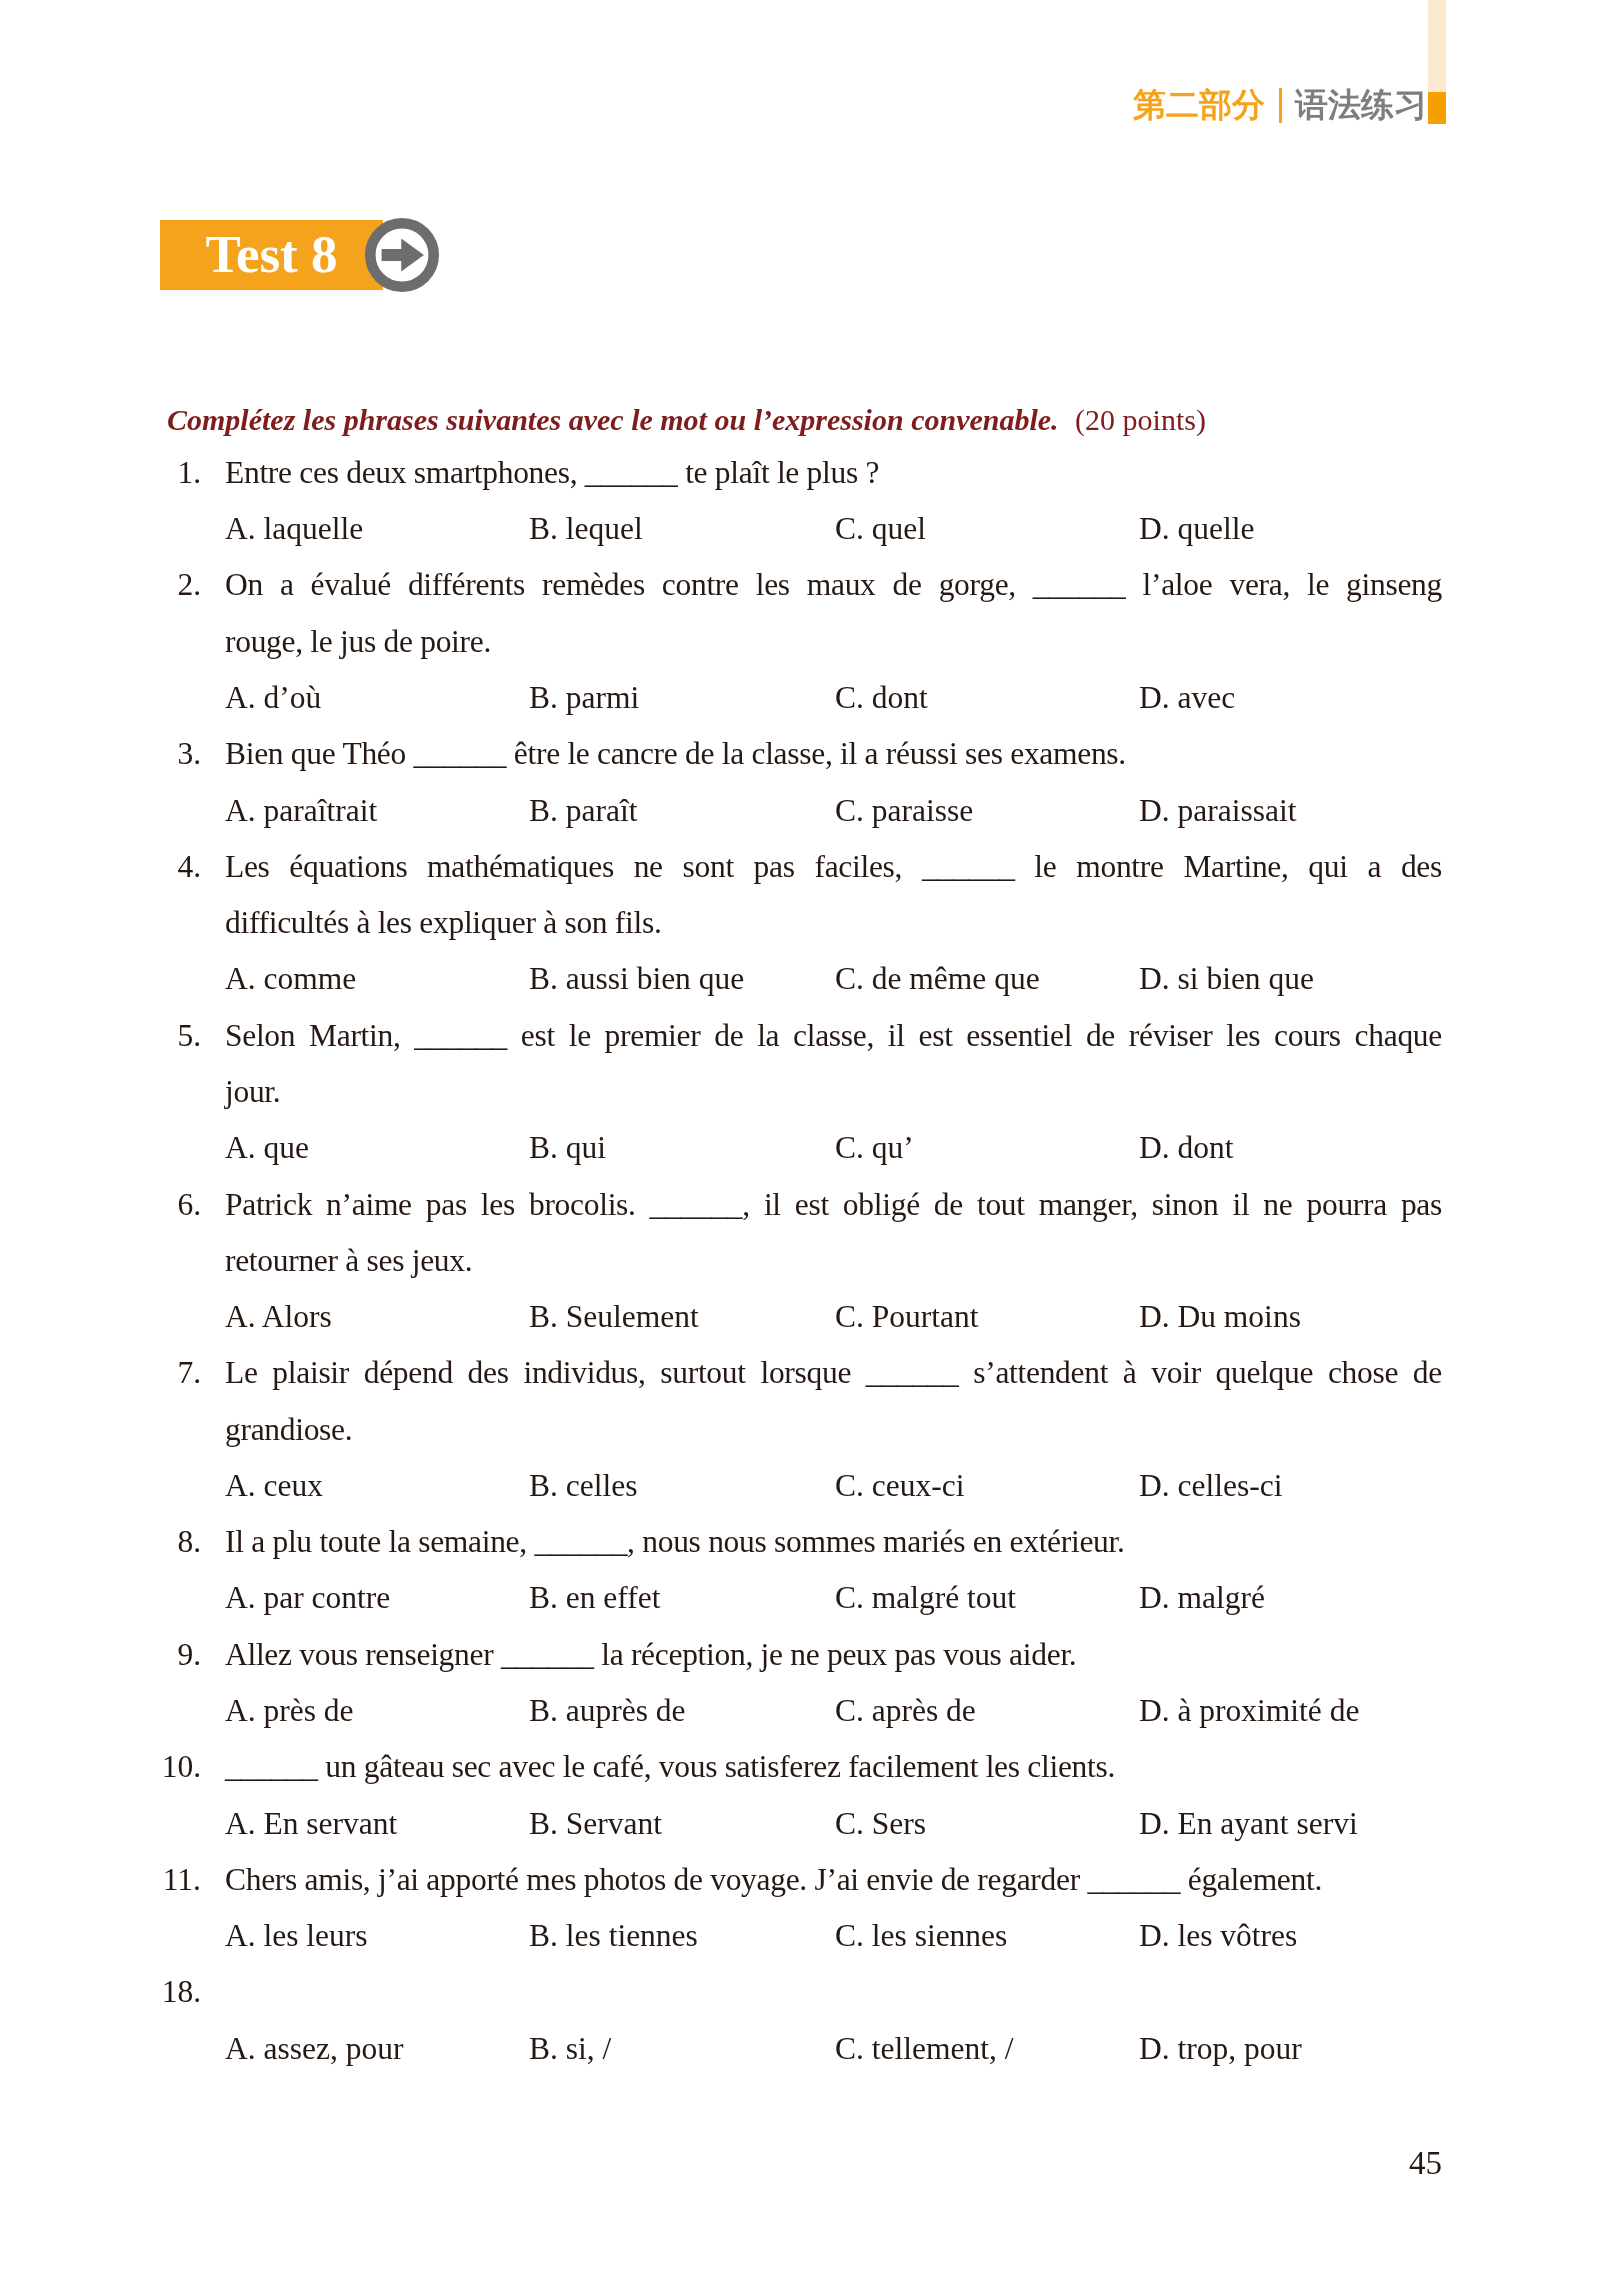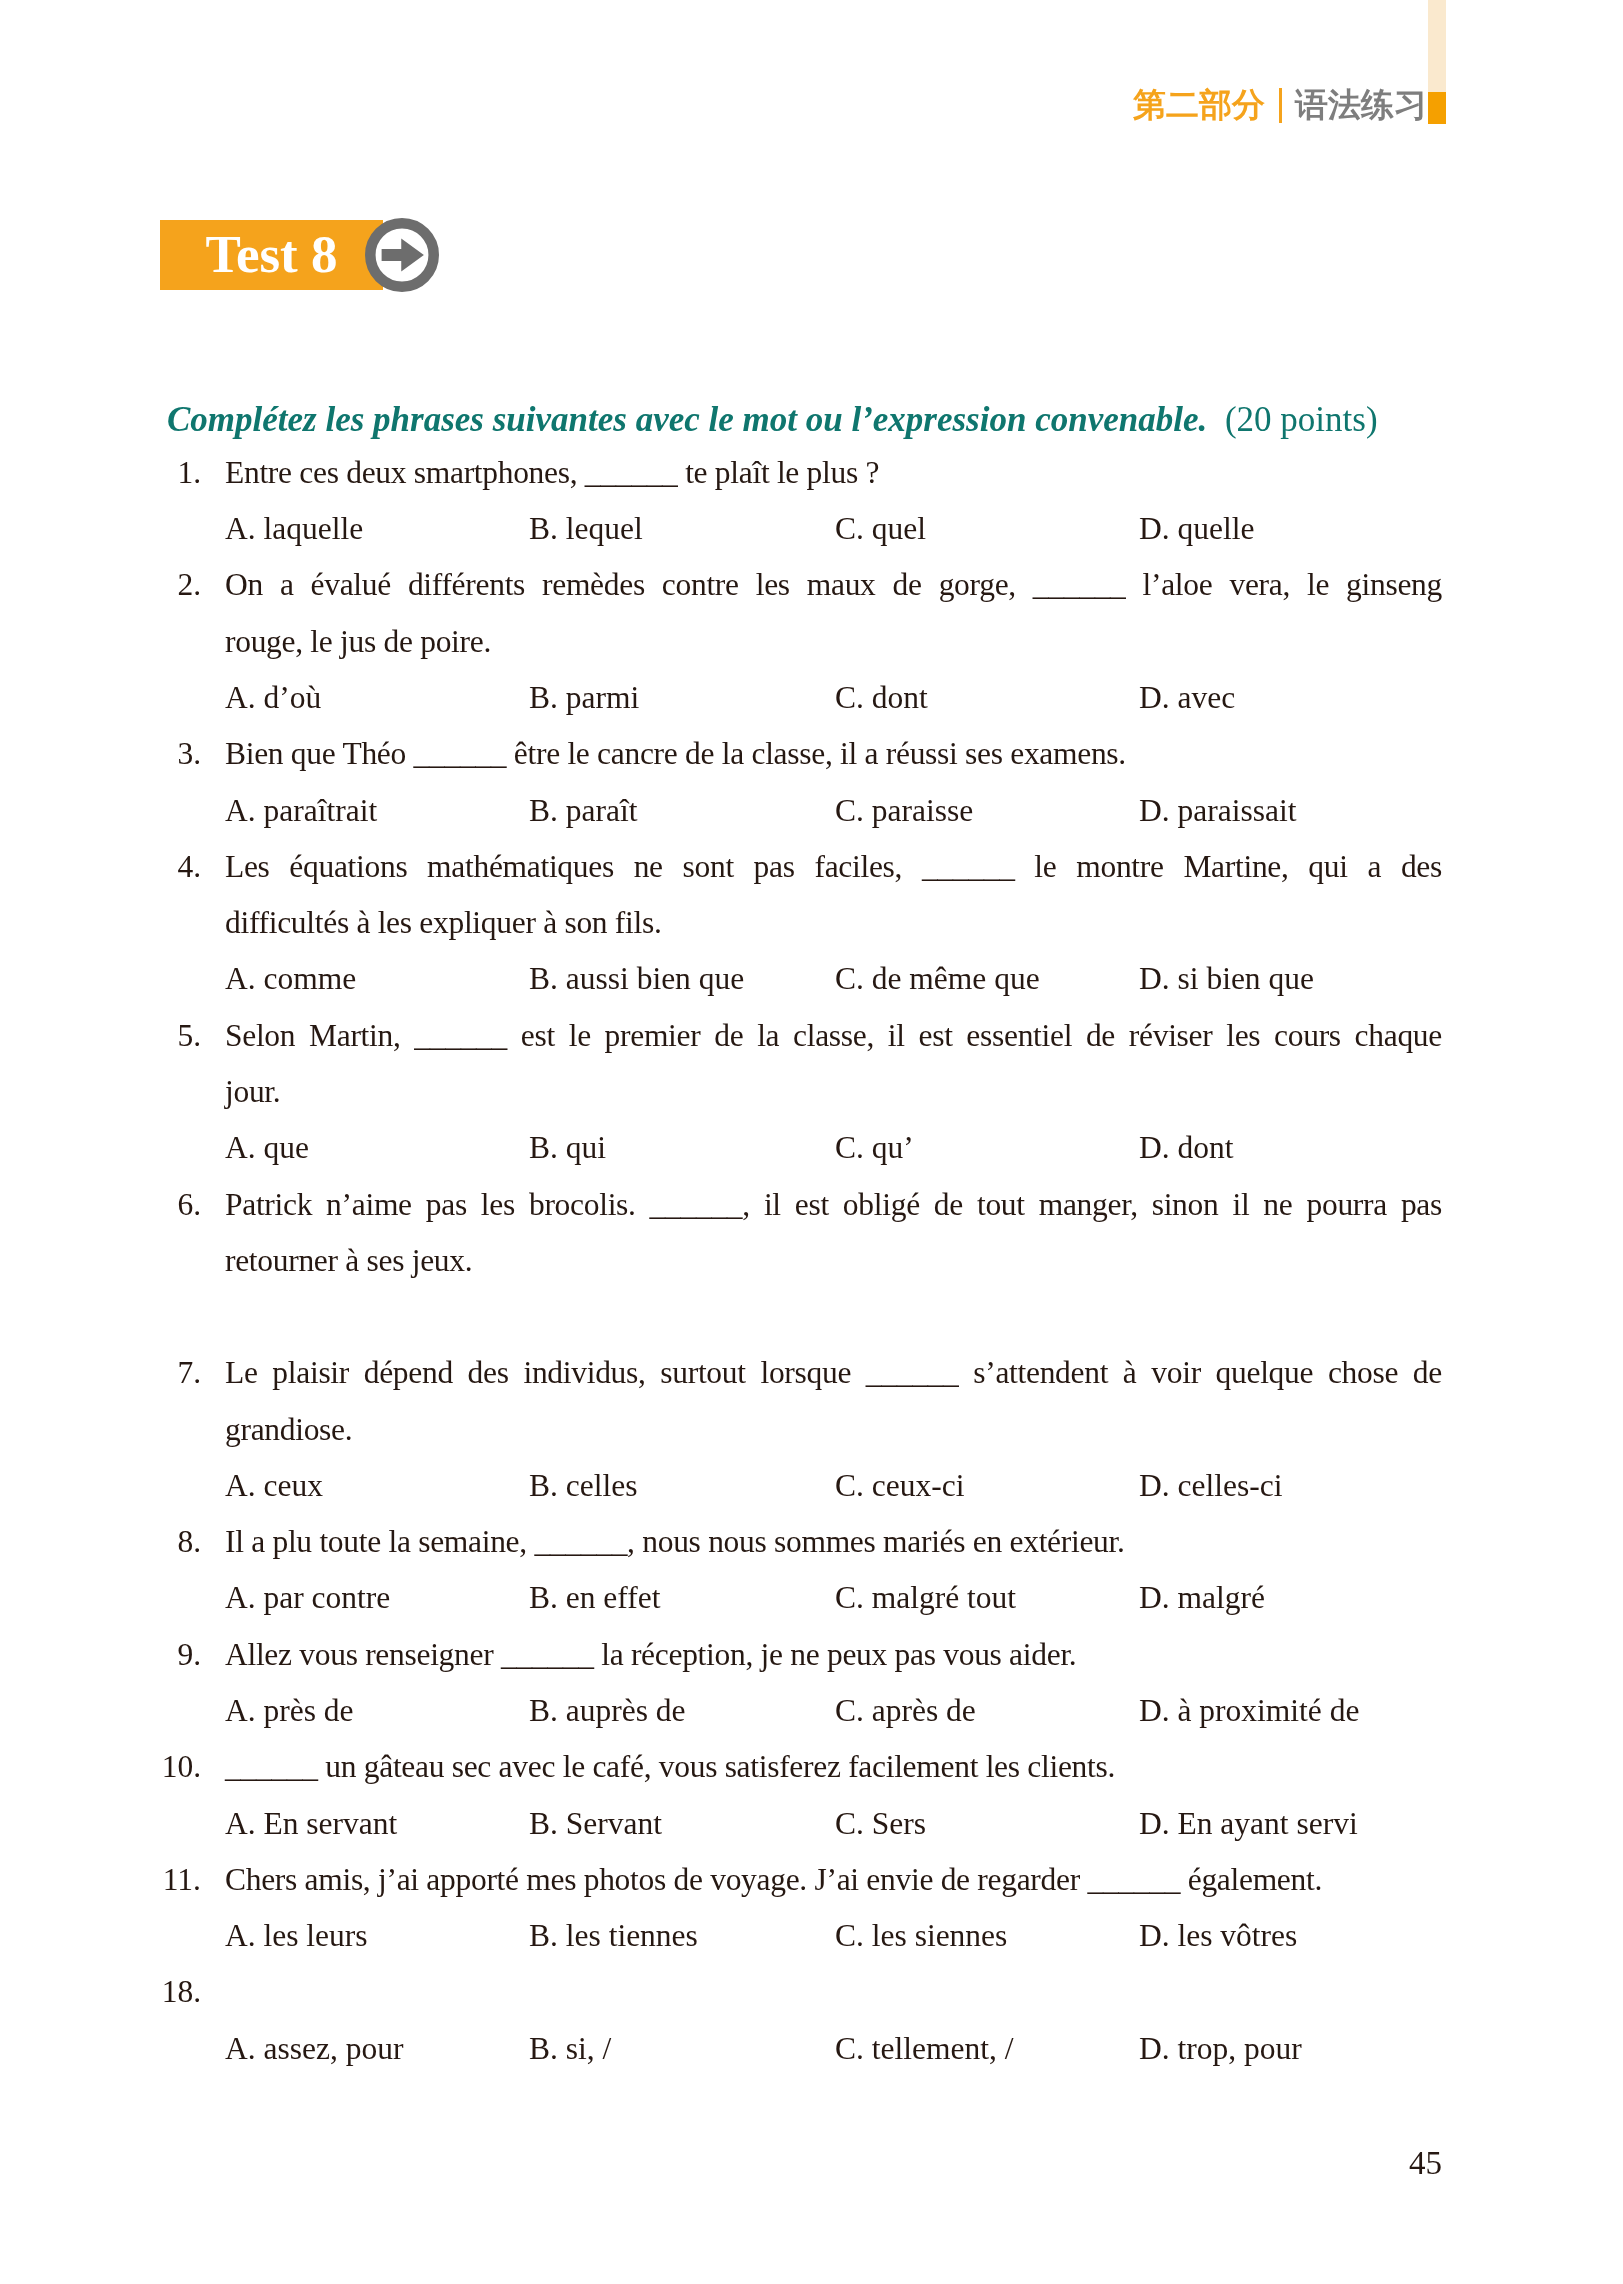--- a/index.html
+++ b/index.html
@@ -28,21 +28,21 @@
   }
   #badge .label{
     position:absolute; left:0; top:0; width:100%; height:70px; line-height:68px;
     text-align:center; color:#ffffff; font-weight:700; font-size:53px;
     font-family:"Liberation Serif", serif;
   }
   #arrow-badge{position:absolute; left:365px; top:218px; width:74px; height:74px;}
   
   #title{
     position:absolute; left:167px; top:392px; height:56px; line-height:56px;
-    white-space:nowrap; color:#0f766e; font-size:35px;
+    white-space:nowrap; color:#7f1d1d; font-size:30px;
   }
   #title .main{font-weight:700; font-style:italic;}
   #title .points{font-weight:400; font-style:normal; margin-left:9px;}
   
   .row{position:absolute; left:0; width:1624px; height:56px; line-height:56px; font-size:31.5px;}
   .row .num{position:absolute; left:113px; width:88px; text-align:right;}
   .row .text{position:absolute; left:225px; width:1217px; letter-spacing:-0.3px; white-space:nowrap;}
   .row .text.just{white-space:normal; text-align:justify; text-align-last:justify; overflow:hidden; height:56px;}
   .row .opt{position:absolute; white-space:nowrap;}
   .opt.a{left:225px;} .opt.b{left:529px;} .opt.c{left:835px;} .opt.d{left:1139px;}
@@ -141,20 +141,26 @@
     <span class="text">jour.</span>
   </div>
 
   <div class="row" style="top:1177px">
     <span class="num">6.</span>
     <span class="text just">Patrick n’aime pas les brocolis. ______, il est obligé de tout manger, sinon il ne pourra pas</span>
   </div>
   <div class="row" style="top:1233px">
     <span class="text">retourner à ses jeux.</span>
   </div>
+  <div class="row" style="top:1289px">
+    <span class="opt a">A. Alors</span>
+    <span class="opt b">B. Seulement</span>
+    <span class="opt c">C. Pourtant</span>
+    <span class="opt d">D. Du moins</span>
+  </div>
 
   <div class="row" style="top:1345px">
     <span class="num">7.</span>
     <span class="text just">Le plaisir dépend des individus, surtout lorsque ______ s’attendent à voir quelque chose de</span>
   </div>
   <div class="row" style="top:1402px">
     <span class="text">grandiose.</span>
   </div>
   <div class="row" style="top:1458px">
     <span class="opt a">A. ceux</span>

